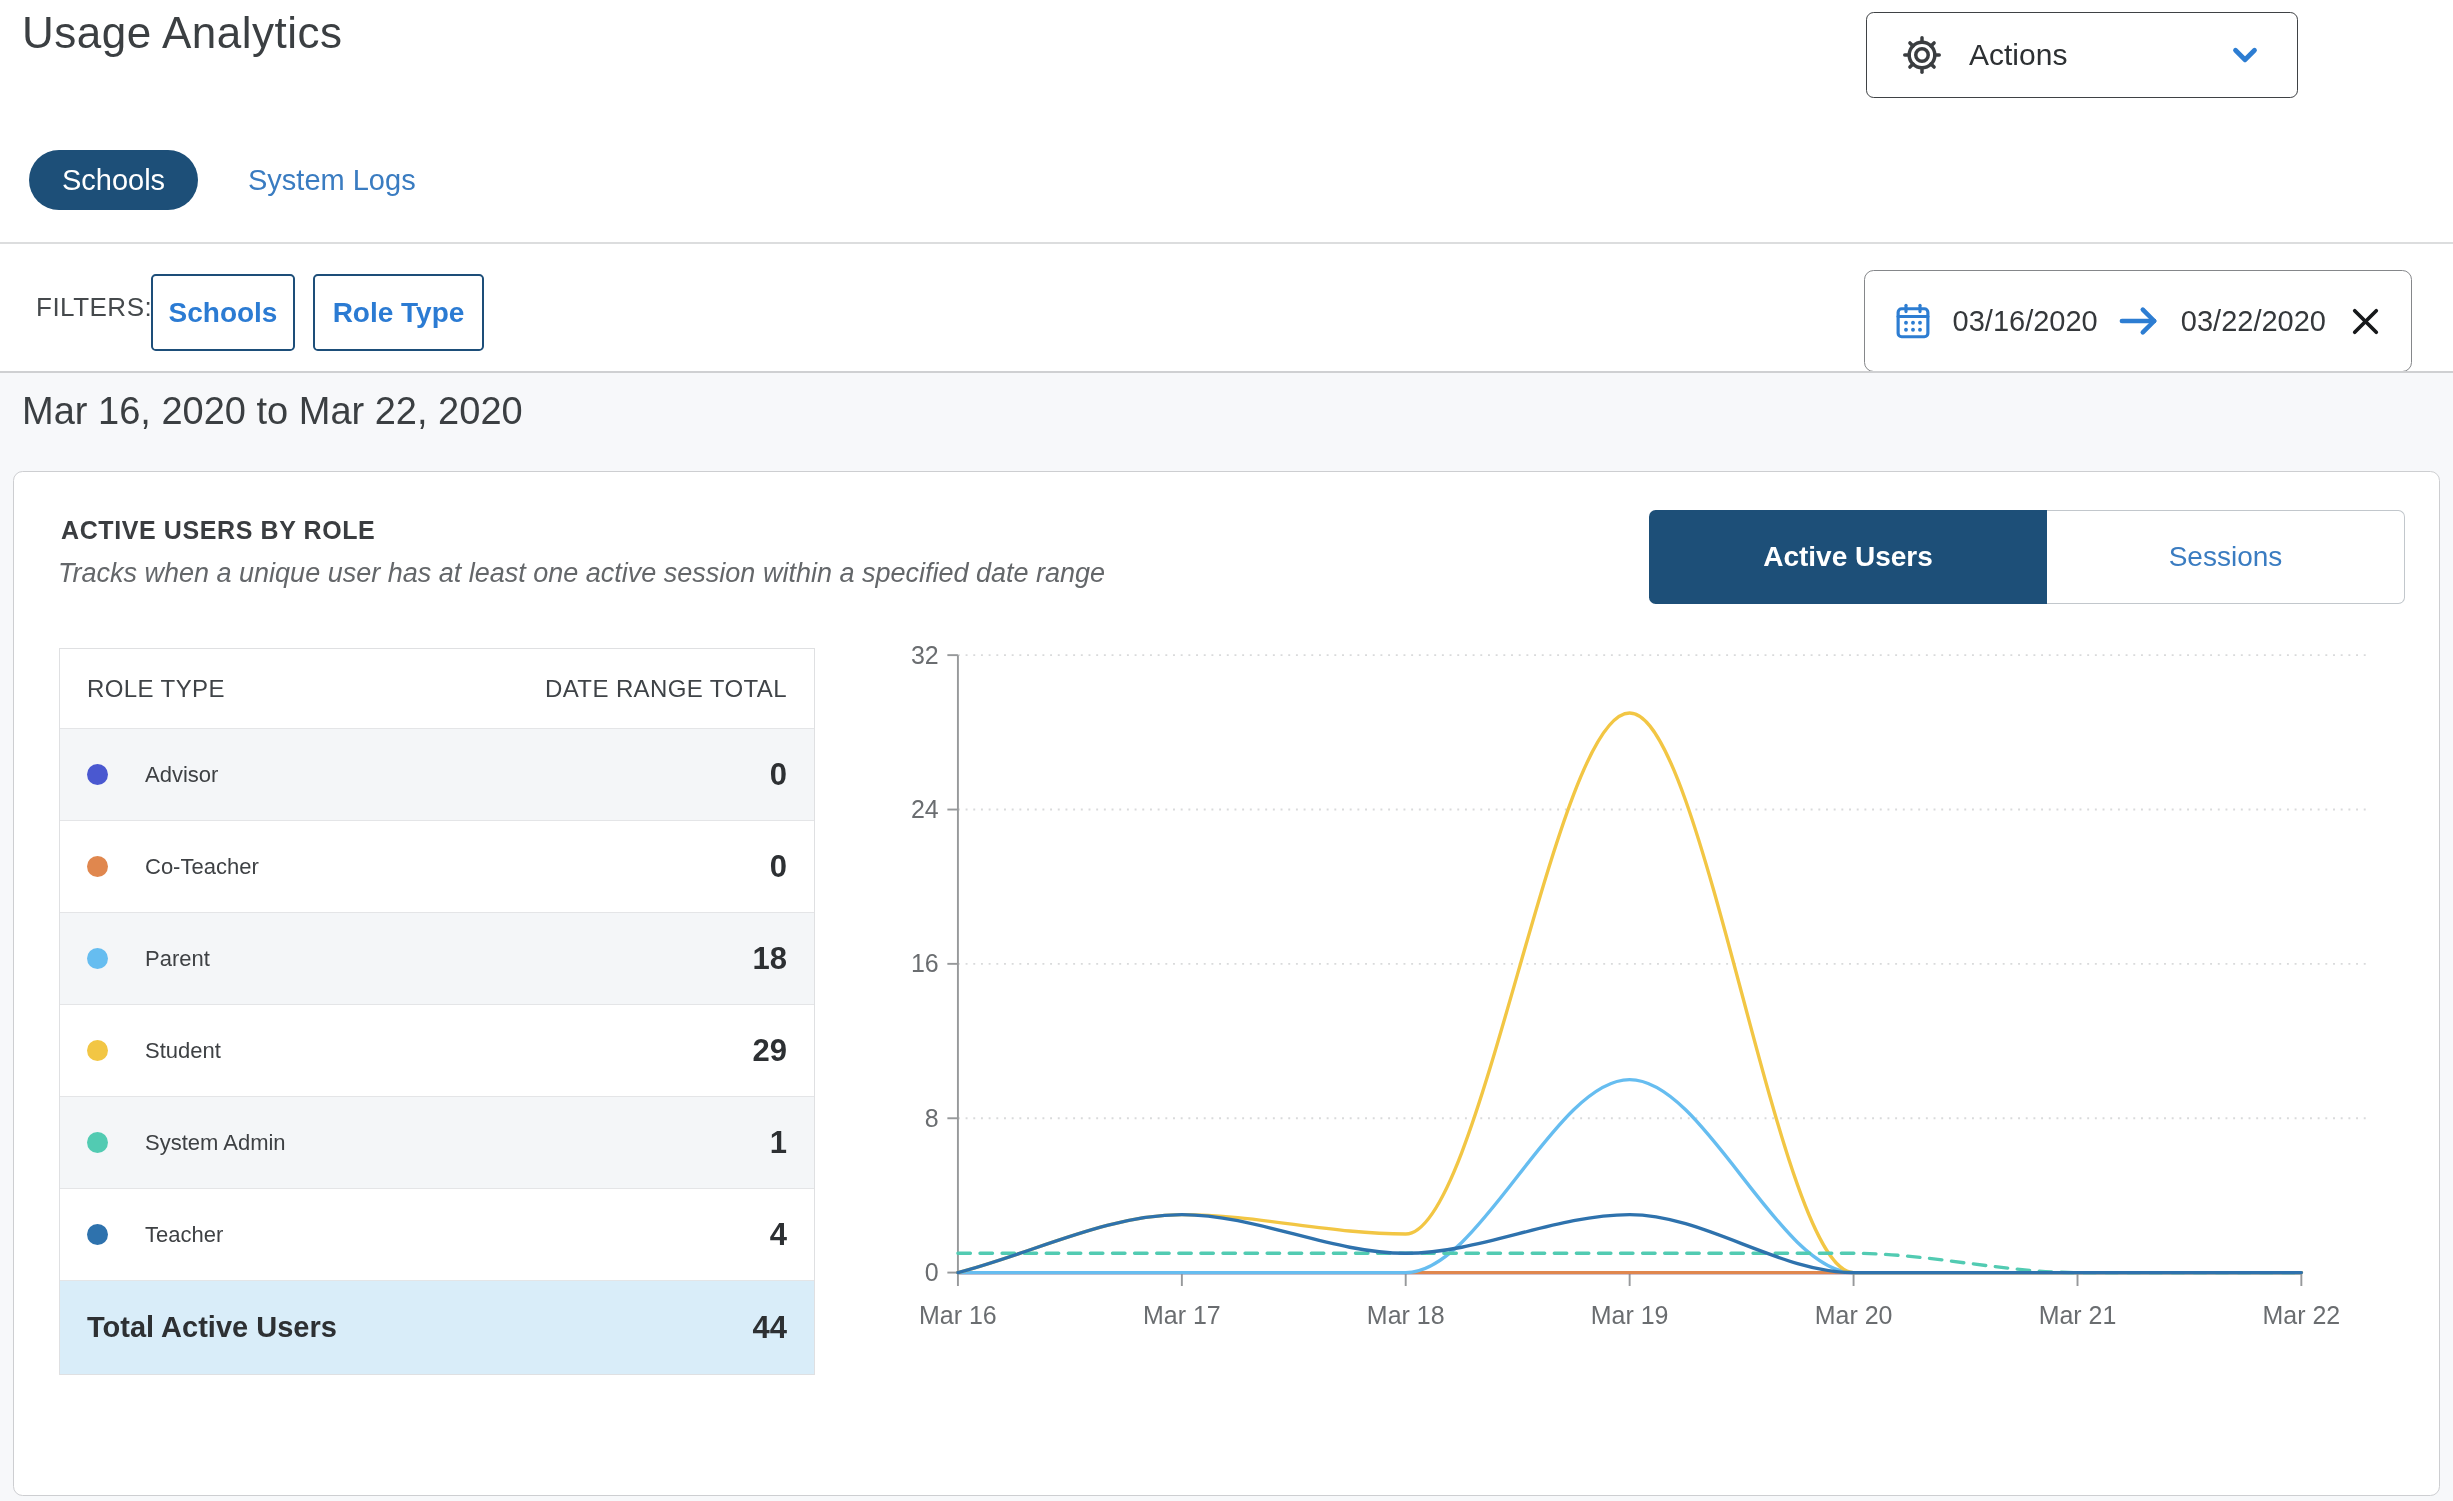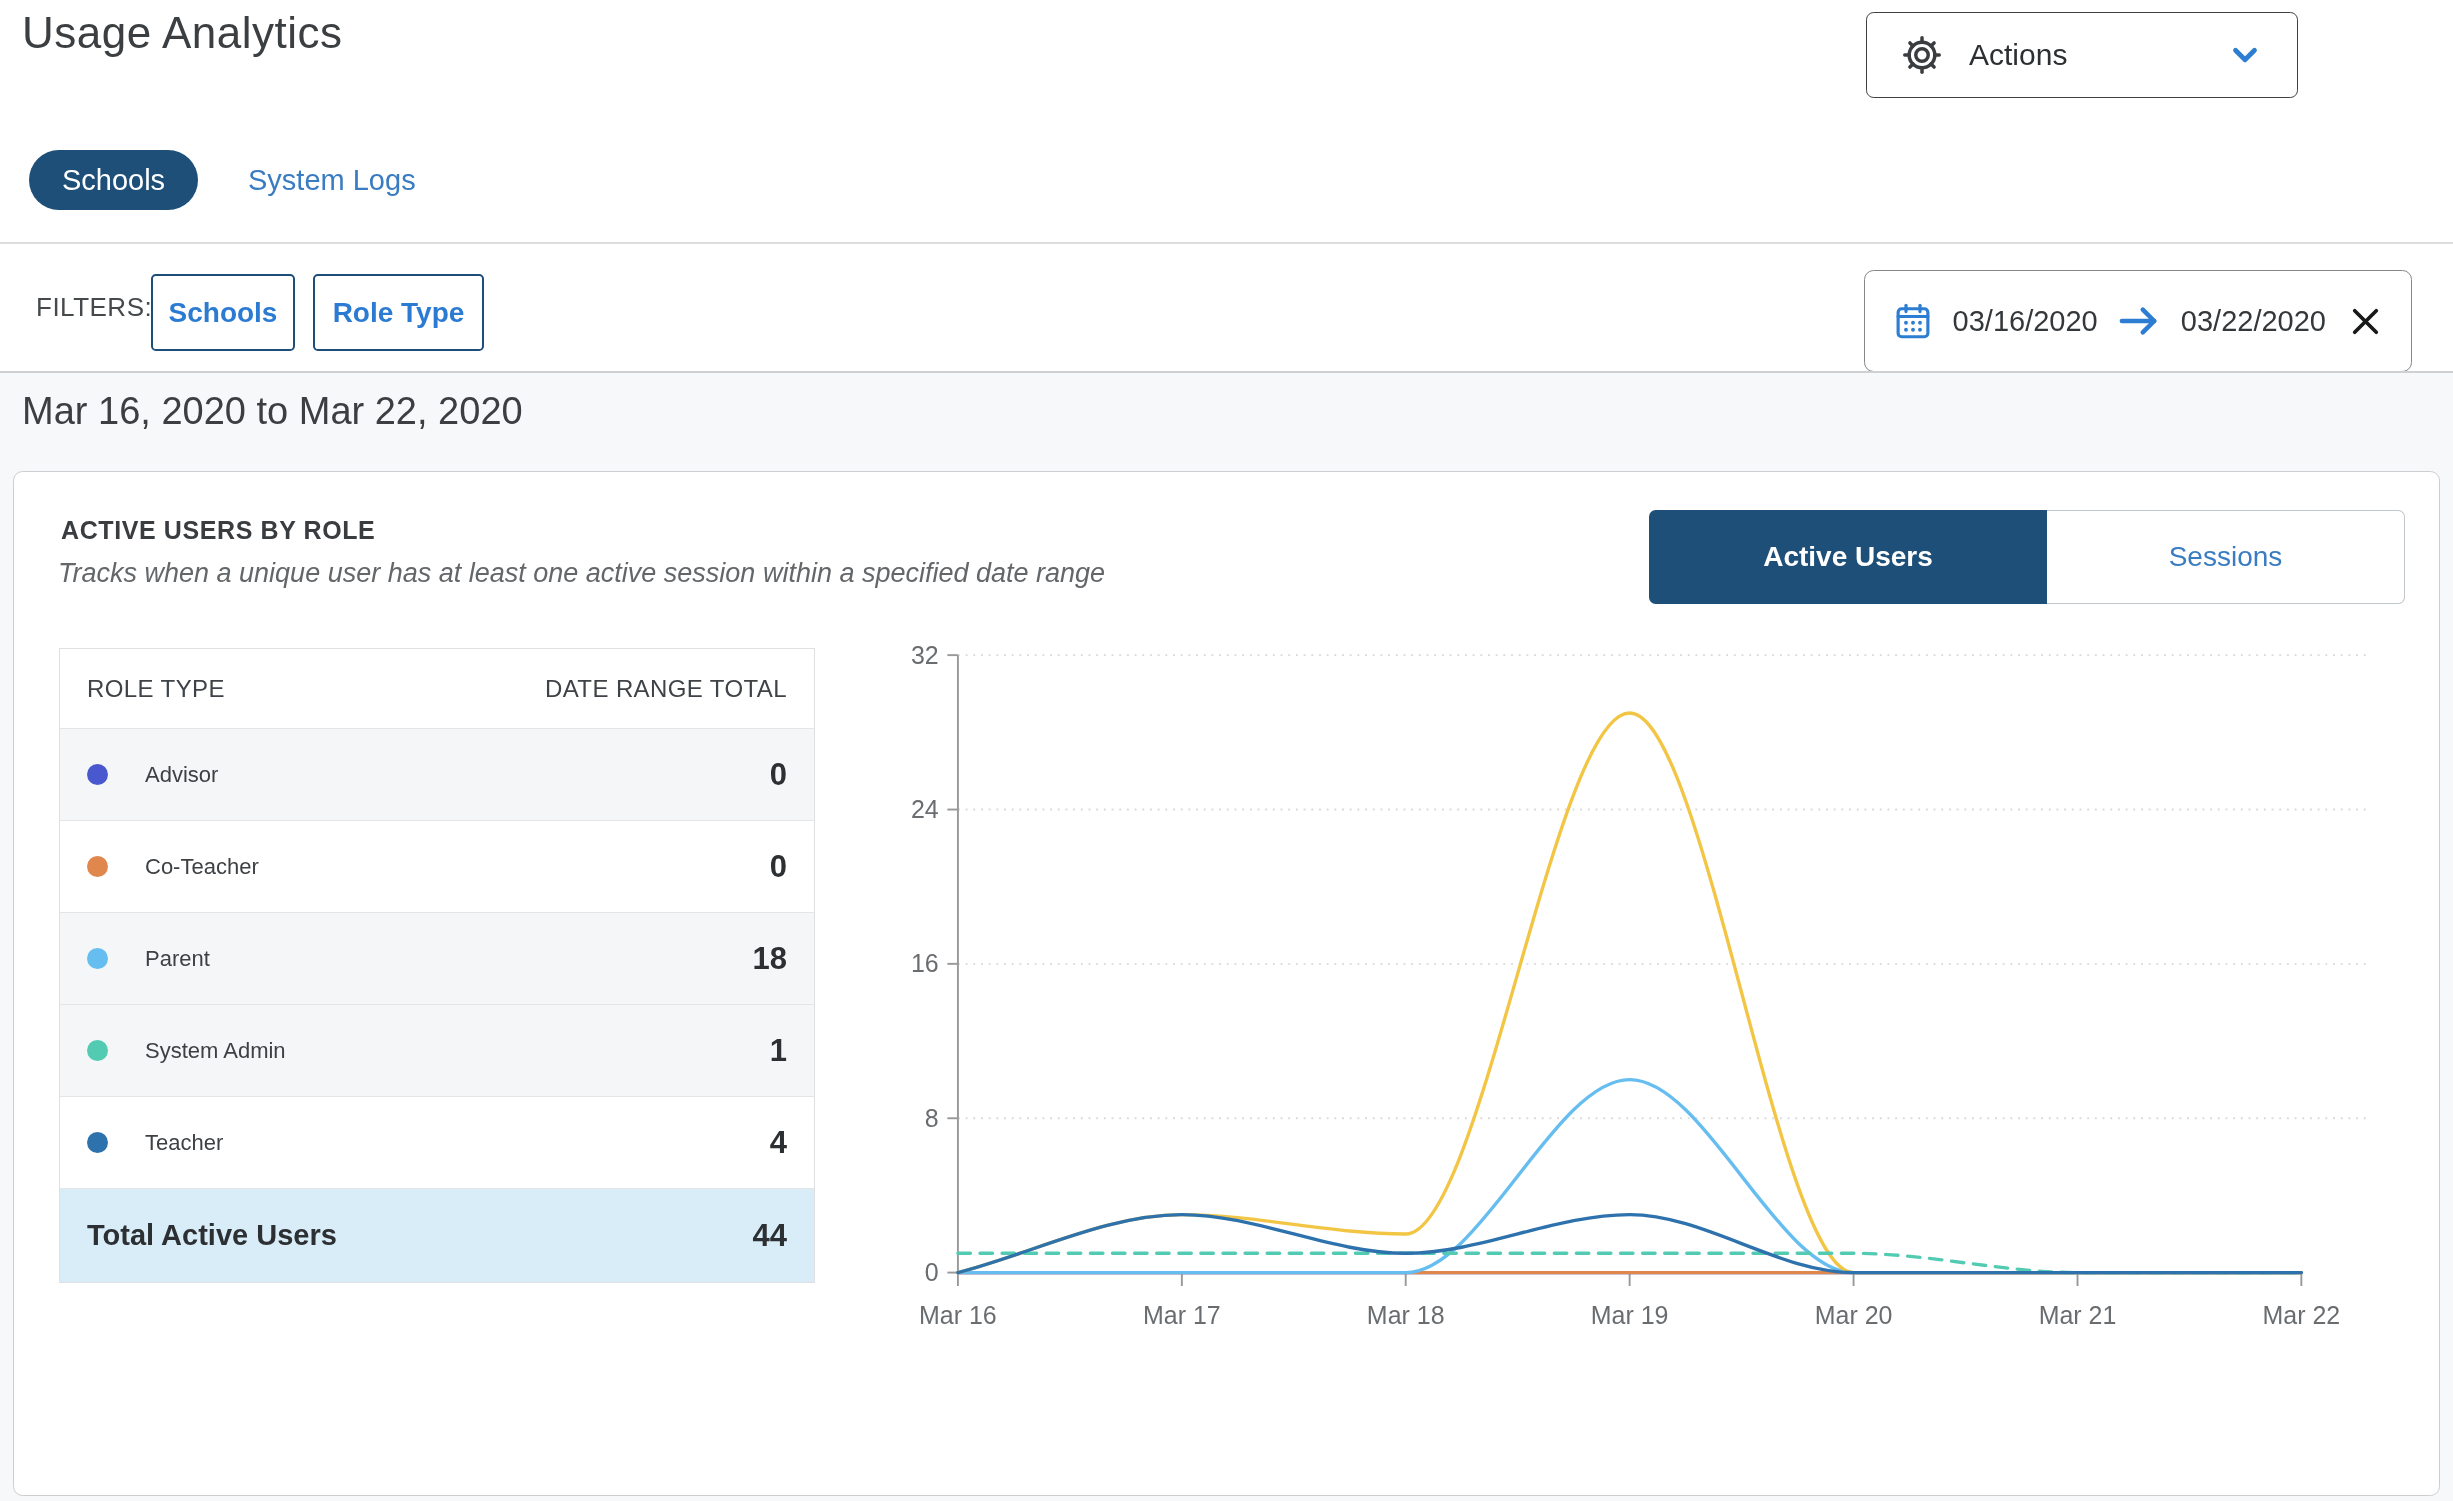--- a/index.html
+++ b/index.html
@@ -177,20 +177,25 @@
     </div>
     <div class="t-row">
       <span class="dot" style="background: rgb(224, 135, 78);"></span>
       <span class="r-label">Co-Teacher</span>
       <span class="r-val">0</span>
     </div>
     <div class="t-row striped">
       <span class="dot" style="background: rgb(102, 189, 240);"></span>
       <span class="r-label">Parent</span>
       <span class="r-val">18</span>
+    </div>
+    <div class="t-row">
+      <span class="dot" style="background: rgb(242, 198, 68);"></span>
+      <span class="r-label">Student</span>
+      <span class="r-val">29</span>
     </div>
     <div class="t-row striped">
       <span class="dot" style="background: rgb(82, 203, 178);"></span>
       <span class="r-label">System Admin</span>
       <span class="r-val">1</span>
     </div>
     <div class="t-row">
       <span class="dot" style="background: rgb(46, 114, 173);"></span>
       <span class="r-label">Teacher</span>
       <span class="r-val">4</span>

